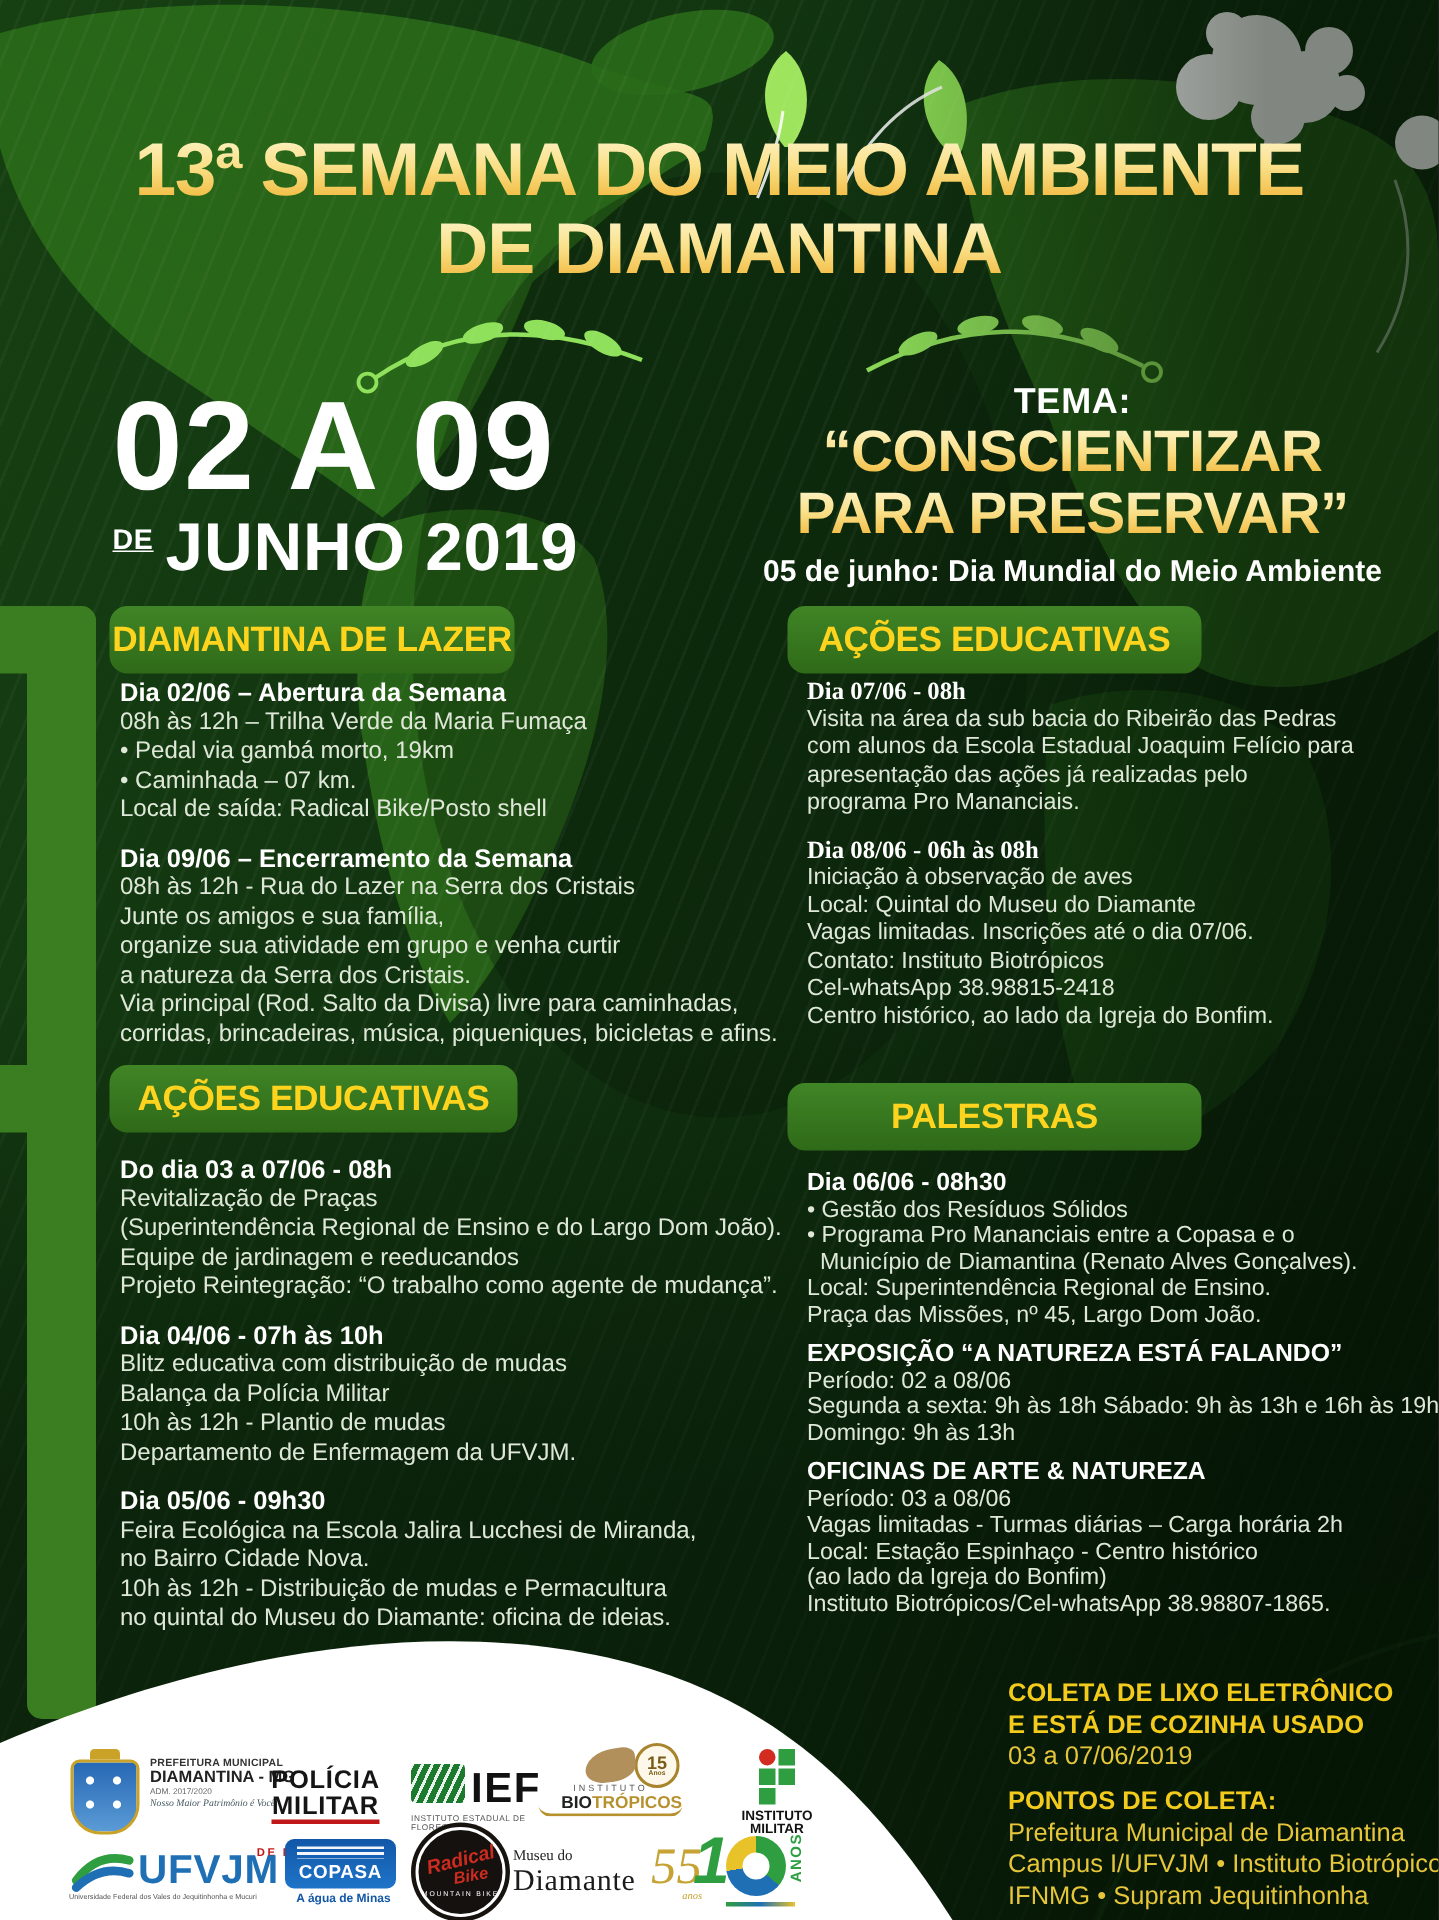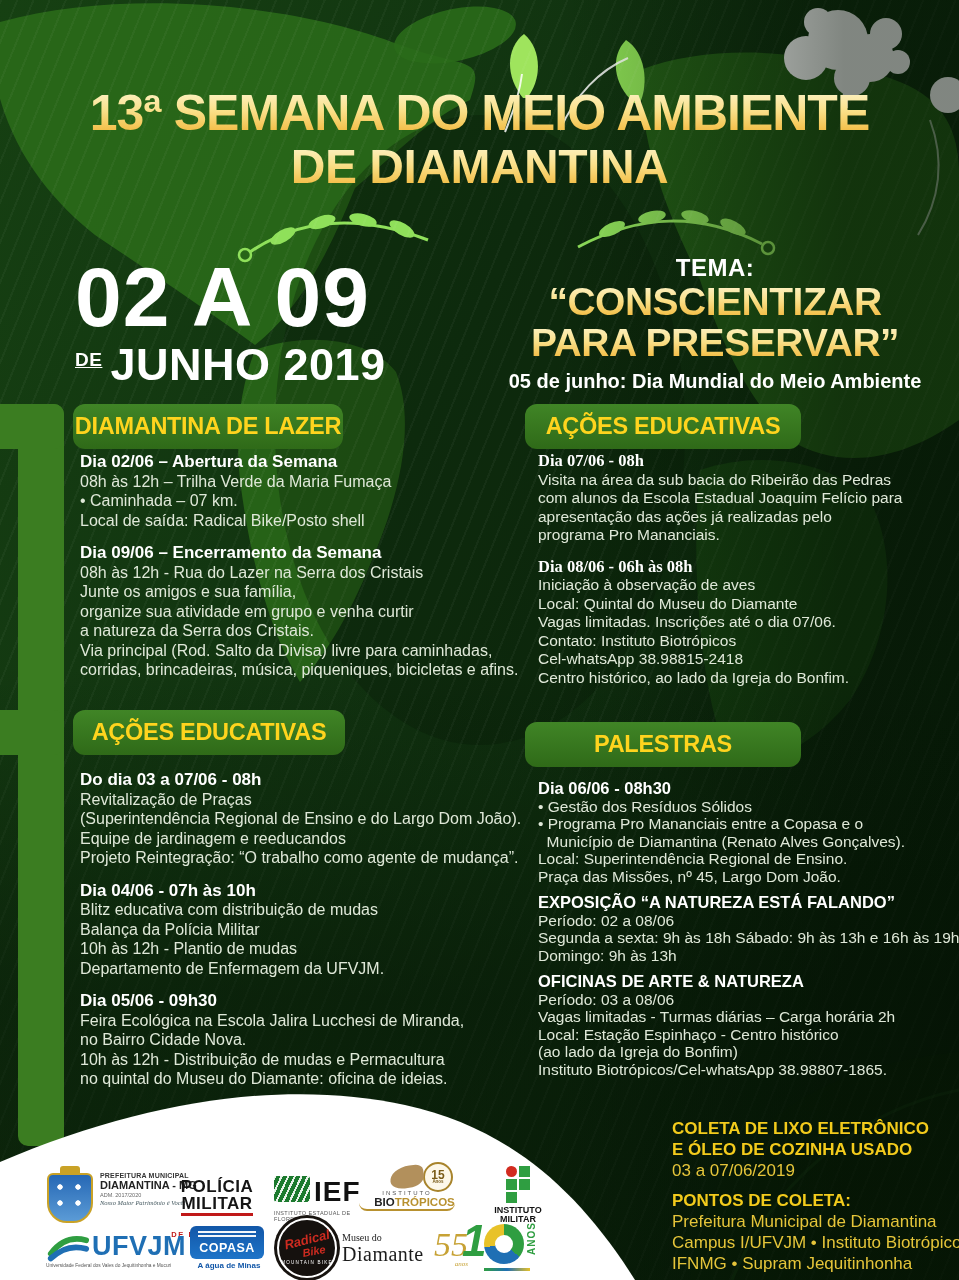--- a/index.html
+++ b/index.html
@@ -254,20 +254,21 @@
   <div class="abs hdr lazer">DIAMANTINA DE LAZER</div>
   <div class="abs hdr edul">AÇÕES EDUCATIVAS</div>
   <div class="abs hdr edur">AÇÕES EDUCATIVAS</div>
   <div class="abs hdr pal">PALESTRAS</div>
 
   <div class="abs col col-left">
     <div class="block">
       <div class="b-title">Dia 02/06 – Abertura da Semana</div>
       <div>
           <div class="t-line">08h às 12h – Trilha Verde da Maria Fumaça</div>
+          <div class="t-line">• Pedal via gambá morto, 19km</div>
           <div class="t-line">• Caminhada – 07 km.</div>
           <div class="t-line">Local de saída: Radical Bike/Posto shell</div>
         </div>
     </div>
     <div class="block">
       <div class="b-title">Dia 09/06 – Encerramento da Semana</div>
       <div>
           <div class="t-line">08h às 12h - Rua do Lazer na Serra dos Cristais</div>
           <div class="t-line">Junte os amigos e sua família,</div>
           <div class="t-line">organize sua atividade em grupo e venha curtir</div>
@@ -357,21 +358,21 @@
           <div class="t-line">Vagas limitadas - Turmas diárias – Carga horária 2h</div>
           <div class="t-line">Local: Estação Espinhaço - Centro histórico</div>
           <div class="t-line">(ao lado da Igreja do Bonfim)</div>
           <div class="t-line">Instituto Biotrópicos/Cel-whatsApp 38.98807-1865.</div>
         </div>
     </div>
   </div>
 
   <div class="abs coleta">
     <div class="b">COLETA DE LIXO ELETRÔNICO</div>
-    <div class="b">E ÓLEO DE COZINHA USADO</div>
+    <div class="b">E ESTÁ DE COZINHA USADO</div>
     <div>03 a 07/06/2019</div>
     <div class="gap"></div>
     <div class="b">PONTOS DE COLETA:</div>
     <div>
         <div class="t-line">Prefeitura Municipal de Diamantina</div>
         <div class="t-line">Campus I/UFVJM • Instituto Biotrópicos</div>
         <div class="t-line">IFNMG • Supram Jequitinhonha</div>
       </div>
   </div>
 

